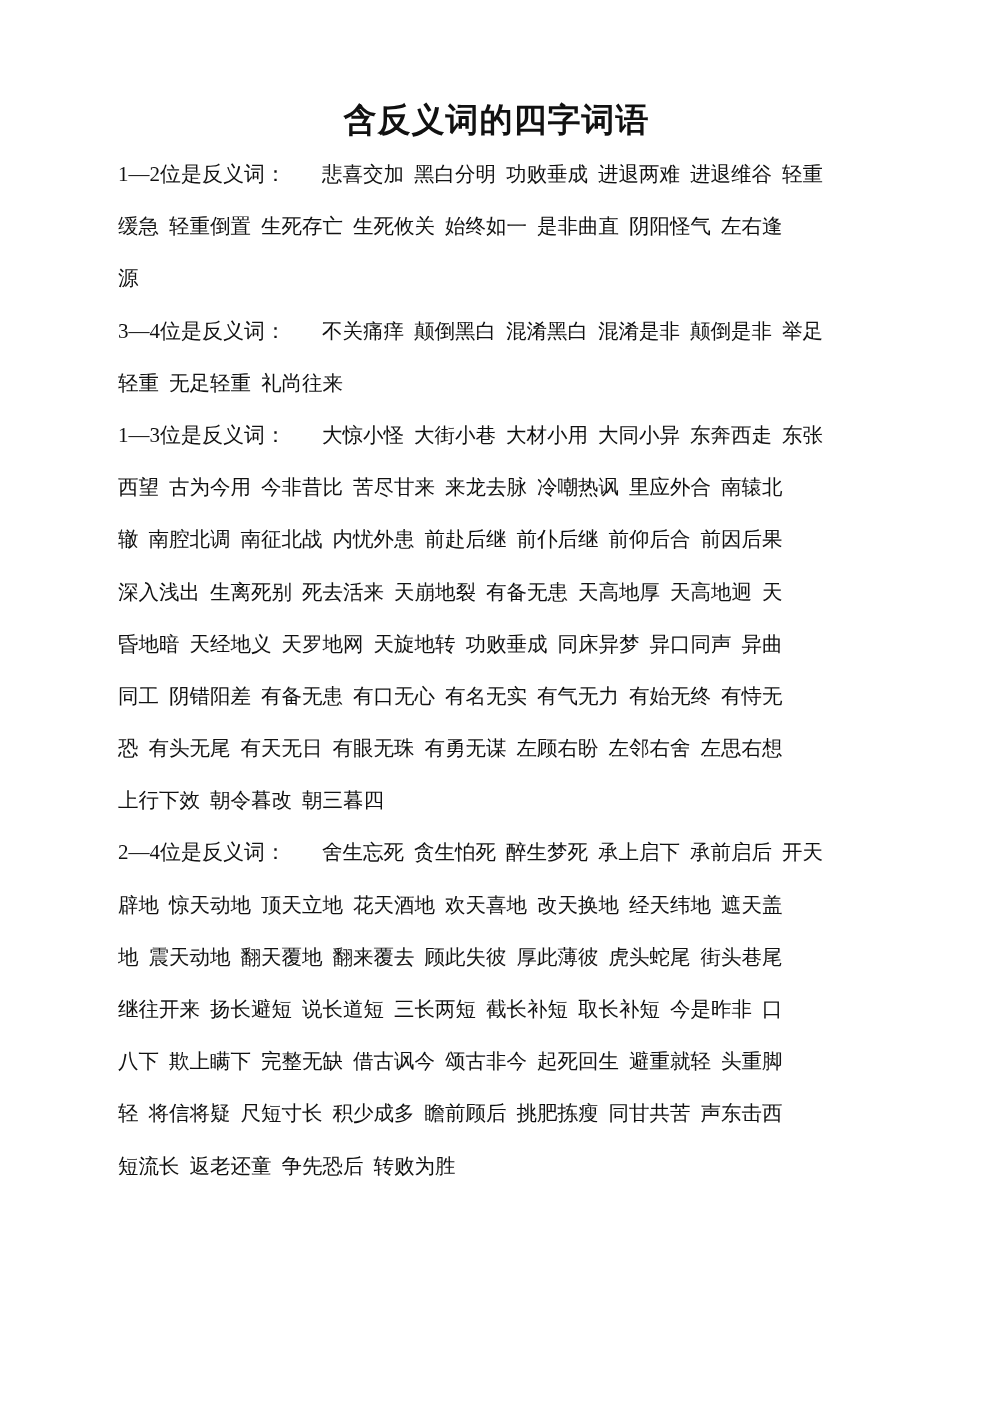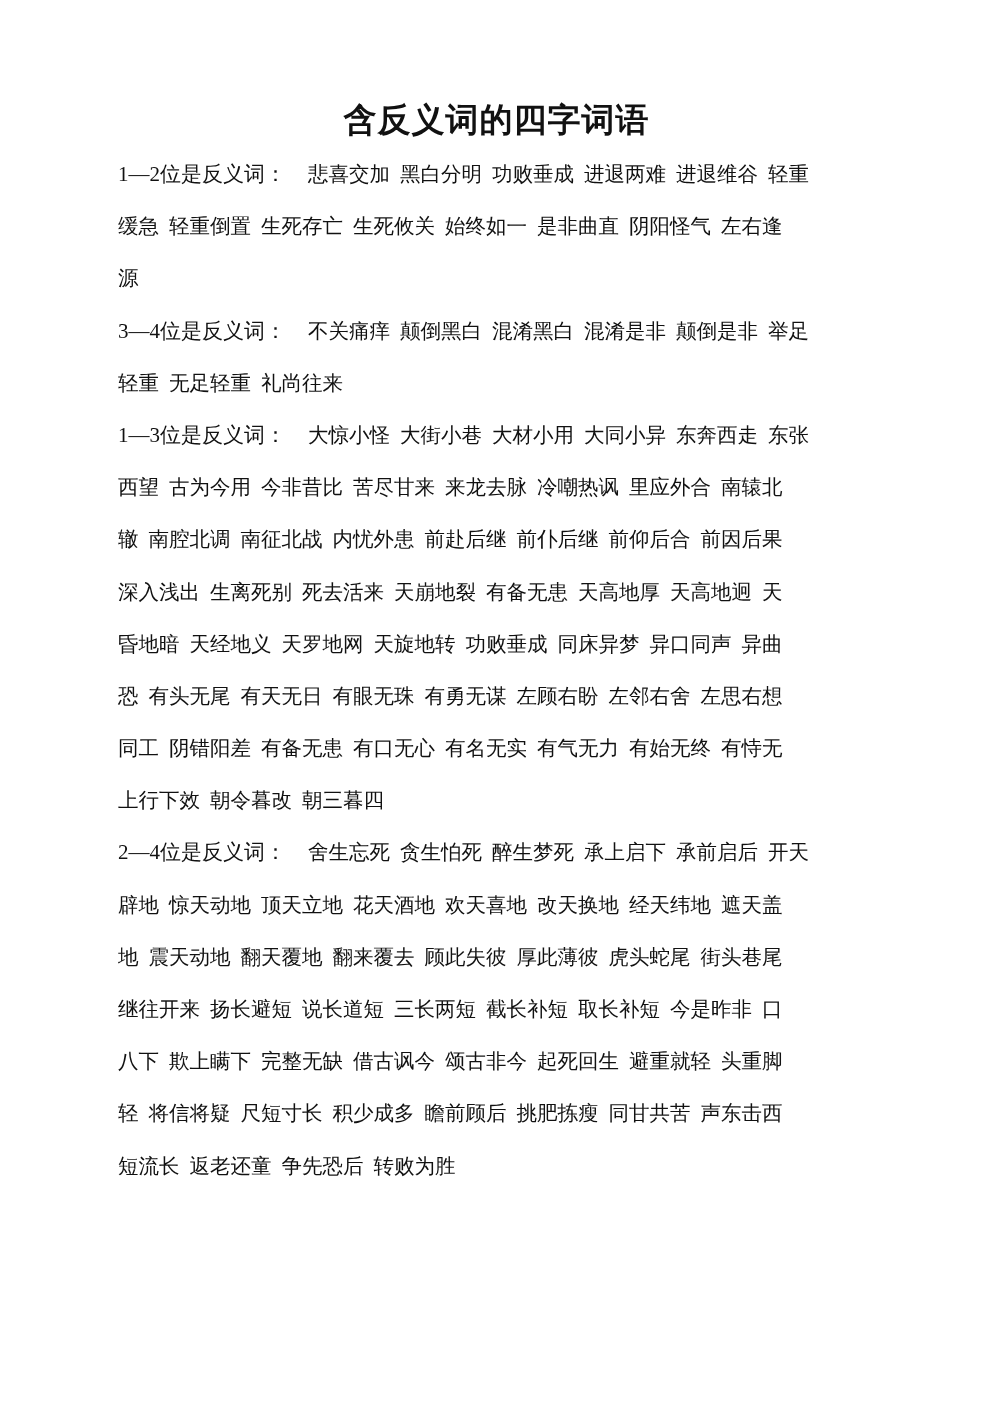--- a/index.html
+++ b/index.html
@@ -8,41 +8,41 @@
   .title {
     position:absolute; left:0; top:98px; width:993px; text-align:center;
     font-family:"DejaVu Sans", sans-serif; font-weight:bold; font-size:33px;
     color:#111; letter-spacing:1px; line-height:44px; margin:0;
   }
   .body-text {
     position:absolute; left:118px; top:155px; width:780px;
     font-family:"DejaVu Serif", serif; font-size:20.5px; color:#111;
   }
   .line { height:52.2px; line-height:38px; white-space:nowrap; }
-  .sec-label { font-family:"Liberation Serif", serif; font-size:21px; margin-right:22px; }
+  .sec-label { font-family:"Liberation Serif", serif; font-size:21px; margin-right:36px; }
   .word { margin-right:10px; }
 </style>
 </head>
 <body>
 
 <div class="page">
   <h1 class="title">含反义词的四字词语</h1>
   <div class="body-text" id="body">
       <div class="line"><span class="sec-label">1—2位是反义词：</span><span class="word">悲喜交加</span><span class="word">黑白分明</span><span class="word">功败垂成</span><span class="word">进退两难</span><span class="word">进退维谷</span><span class="word">轻重</span></div>
       <div class="line"><span class="word">缓急</span><span class="word">轻重倒置</span><span class="word">生死存亡</span><span class="word">生死攸关</span><span class="word">始终如一</span><span class="word">是非曲直</span><span class="word">阴阳怪气</span><span class="word">左右逢</span></div>
       <div class="line"><span class="word">源</span></div>
       <div class="line"><span class="sec-label">3—4位是反义词：</span><span class="word">不关痛痒</span><span class="word">颠倒黑白</span><span class="word">混淆黑白</span><span class="word">混淆是非</span><span class="word">颠倒是非</span><span class="word">举足</span></div>
       <div class="line"><span class="word">轻重</span><span class="word">无足轻重</span><span class="word">礼尚往来</span></div>
       <div class="line"><span class="sec-label">1—3位是反义词：</span><span class="word">大惊小怪</span><span class="word">大街小巷</span><span class="word">大材小用</span><span class="word">大同小异</span><span class="word">东奔西走</span><span class="word">东张</span></div>
       <div class="line"><span class="word">西望</span><span class="word">古为今用</span><span class="word">今非昔比</span><span class="word">苦尽甘来</span><span class="word">来龙去脉</span><span class="word">冷嘲热讽</span><span class="word">里应外合</span><span class="word">南辕北</span></div>
       <div class="line"><span class="word">辙</span><span class="word">南腔北调</span><span class="word">南征北战</span><span class="word">内忧外患</span><span class="word">前赴后继</span><span class="word">前仆后继</span><span class="word">前仰后合</span><span class="word">前因后果</span></div>
       <div class="line"><span class="word">深入浅出</span><span class="word">生离死别</span><span class="word">死去活来</span><span class="word">天崩地裂</span><span class="word">有备无患</span><span class="word">天高地厚</span><span class="word">天高地迥</span><span class="word">天</span></div>
       <div class="line"><span class="word">昏地暗</span><span class="word">天经地义</span><span class="word">天罗地网</span><span class="word">天旋地转</span><span class="word">功败垂成</span><span class="word">同床异梦</span><span class="word">异口同声</span><span class="word">异曲</span></div>
+      <div class="line"><span class="word">同工</span><span class="word">阴错阳差</span><span class="word">有备无患</span><span class="word">有口无心</span><span class="word">有名无实</span><span class="word">有气无力</span><span class="word">有始无终</span><span class="word">有恃无</span></div>
       <div class="line"><span class="word">恐</span><span class="word">有头无尾</span><span class="word">有天无日</span><span class="word">有眼无珠</span><span class="word">有勇无谋</span><span class="word">左顾右盼</span><span class="word">左邻右舍</span><span class="word">左思右想</span></div>
-      <div class="line"><span class="word">同工</span><span class="word">阴错阳差</span><span class="word">有备无患</span><span class="word">有口无心</span><span class="word">有名无实</span><span class="word">有气无力</span><span class="word">有始无终</span><span class="word">有恃无</span></div>
       <div class="line"><span class="word">上行下效</span><span class="word">朝令暮改</span><span class="word">朝三暮四</span></div>
       <div class="line"><span class="sec-label">2—4位是反义词：</span><span class="word">舍生忘死</span><span class="word">贪生怕死</span><span class="word">醉生梦死</span><span class="word">承上启下</span><span class="word">承前启后</span><span class="word">开天</span></div>
       <div class="line"><span class="word">辟地</span><span class="word">惊天动地</span><span class="word">顶天立地</span><span class="word">花天酒地</span><span class="word">欢天喜地</span><span class="word">改天换地</span><span class="word">经天纬地</span><span class="word">遮天盖</span></div>
       <div class="line"><span class="word">地</span><span class="word">震天动地</span><span class="word">翻天覆地</span><span class="word">翻来覆去</span><span class="word">顾此失彼</span><span class="word">厚此薄彼</span><span class="word">虎头蛇尾</span><span class="word">街头巷尾</span></div>
       <div class="line"><span class="word">继往开来</span><span class="word">扬长避短</span><span class="word">说长道短</span><span class="word">三长两短</span><span class="word">截长补短</span><span class="word">取长补短</span><span class="word">今是昨非</span><span class="word">口</span></div>
       <div class="line"><span class="word">八下</span><span class="word">欺上瞒下</span><span class="word">完整无缺</span><span class="word">借古讽今</span><span class="word">颂古非今</span><span class="word">起死回生</span><span class="word">避重就轻</span><span class="word">头重脚</span></div>
       <div class="line"><span class="word">轻</span><span class="word">将信将疑</span><span class="word">尺短寸长</span><span class="word">积少成多</span><span class="word">瞻前顾后</span><span class="word">挑肥拣瘦</span><span class="word">同甘共苦</span><span class="word">声东击西</span></div>
       <div class="line"><span class="word">短流长</span><span class="word">返老还童</span><span class="word">争先恐后</span><span class="word">转败为胜</span></div>
     </div>
 </div>

